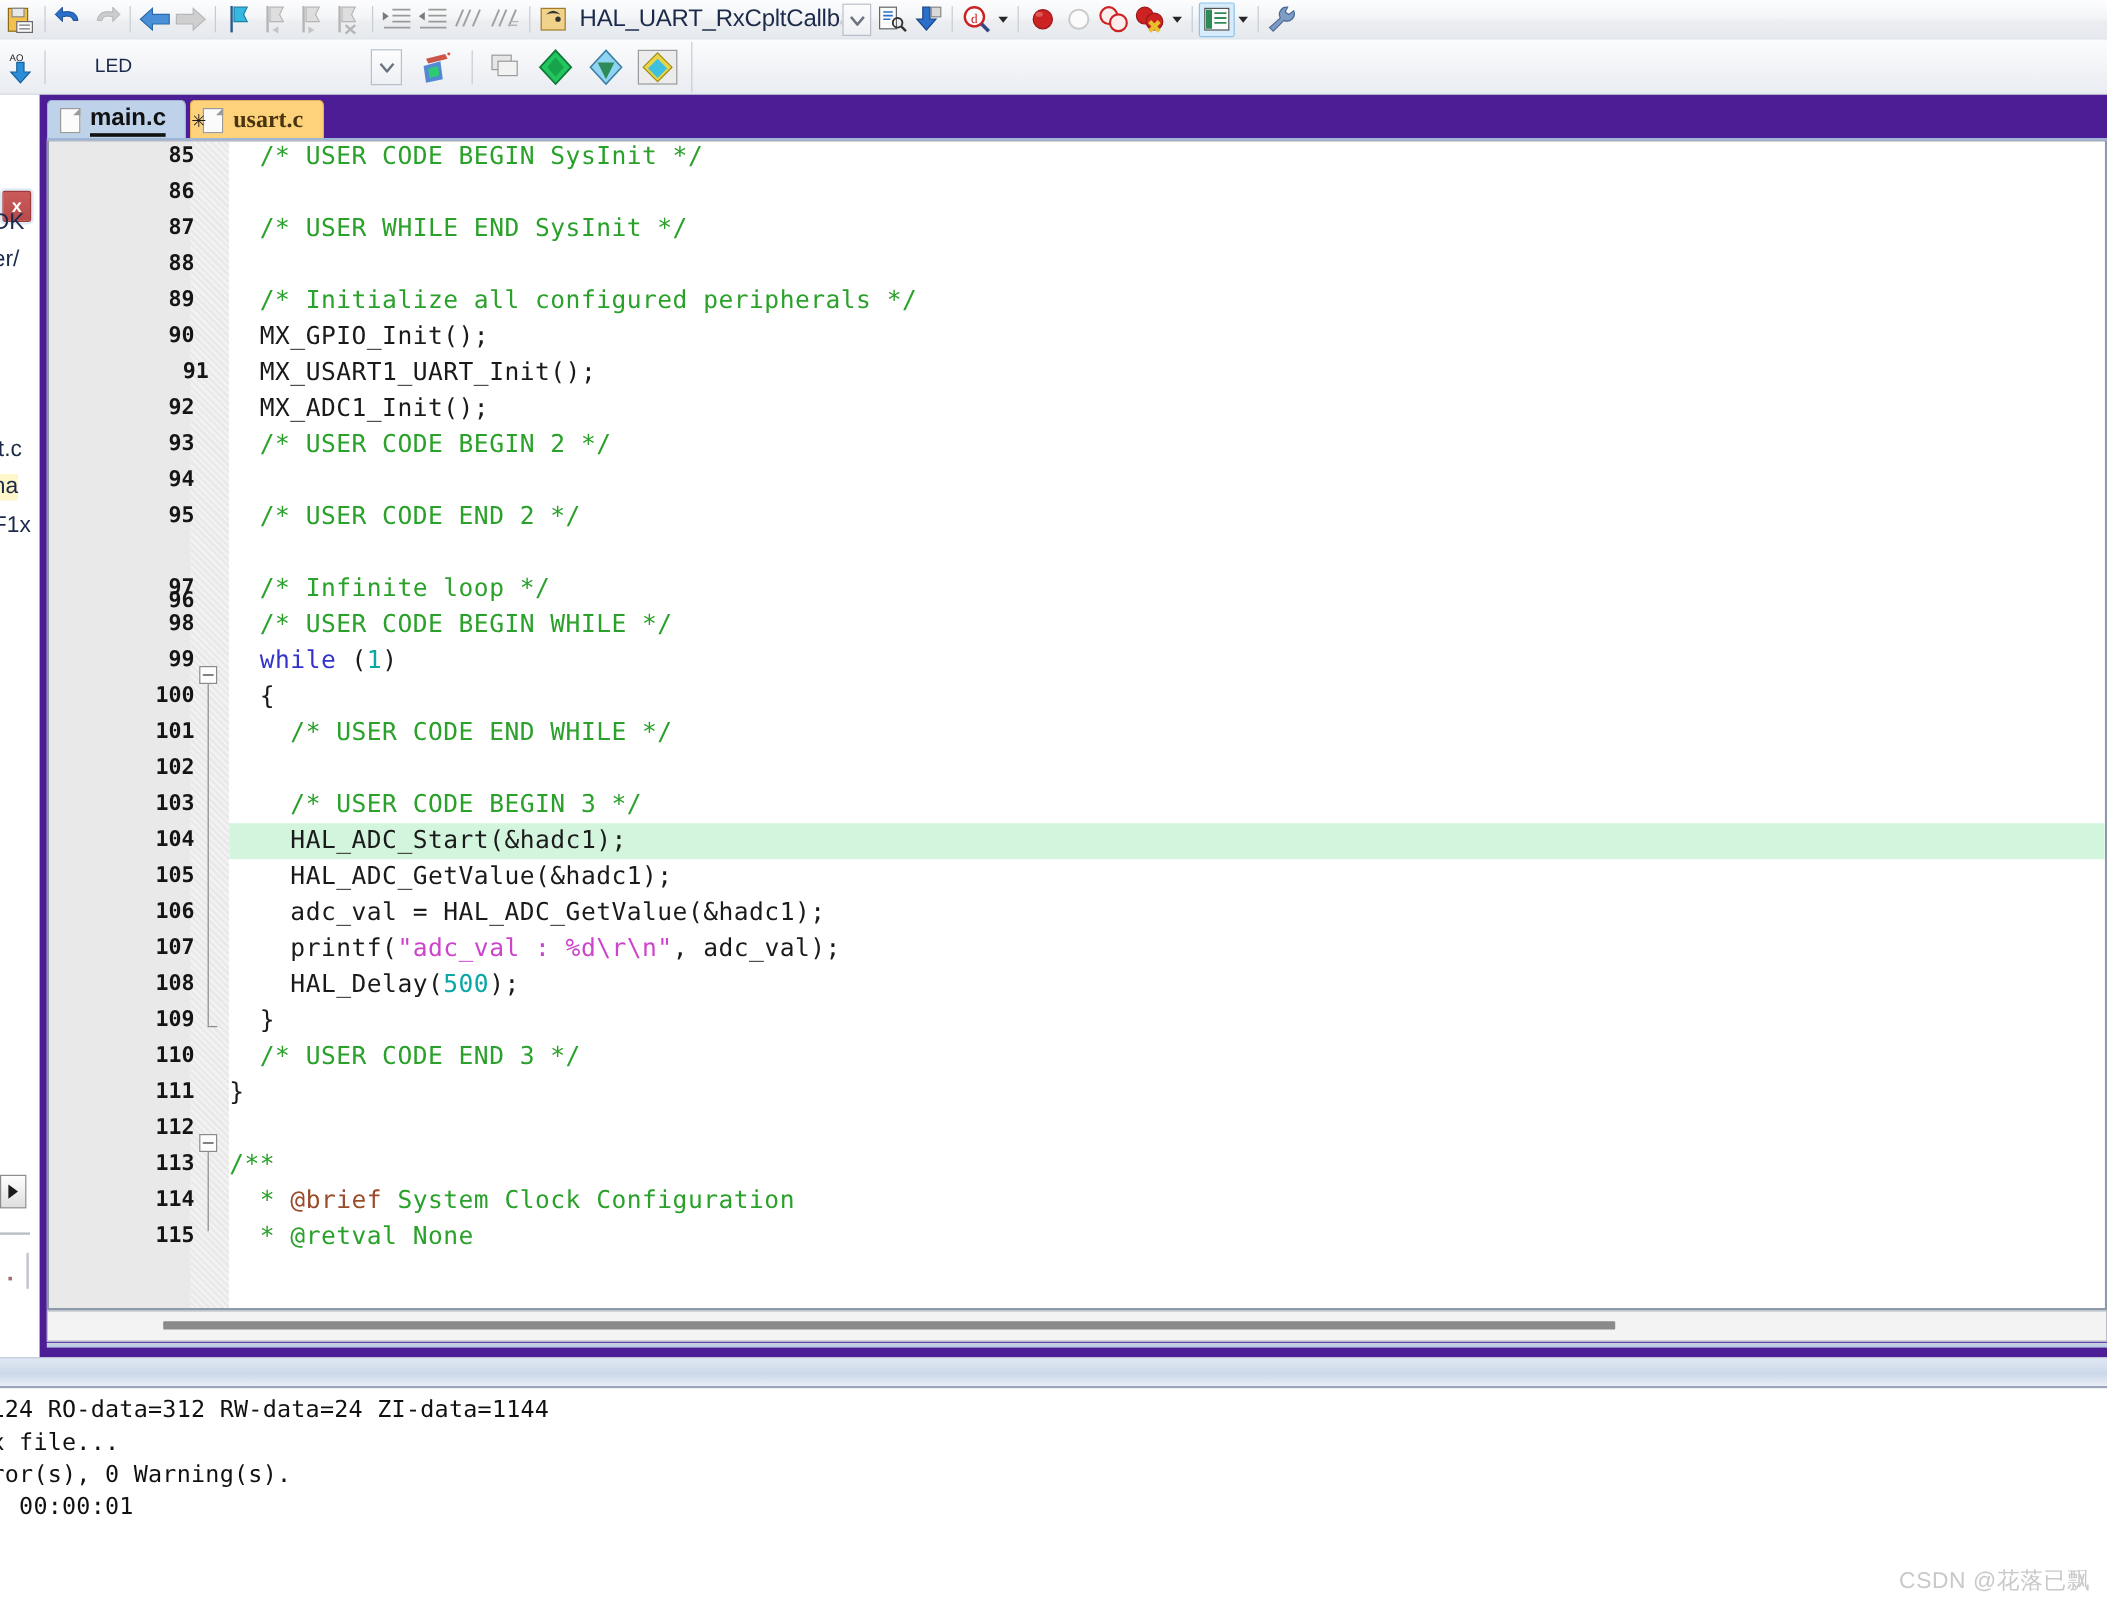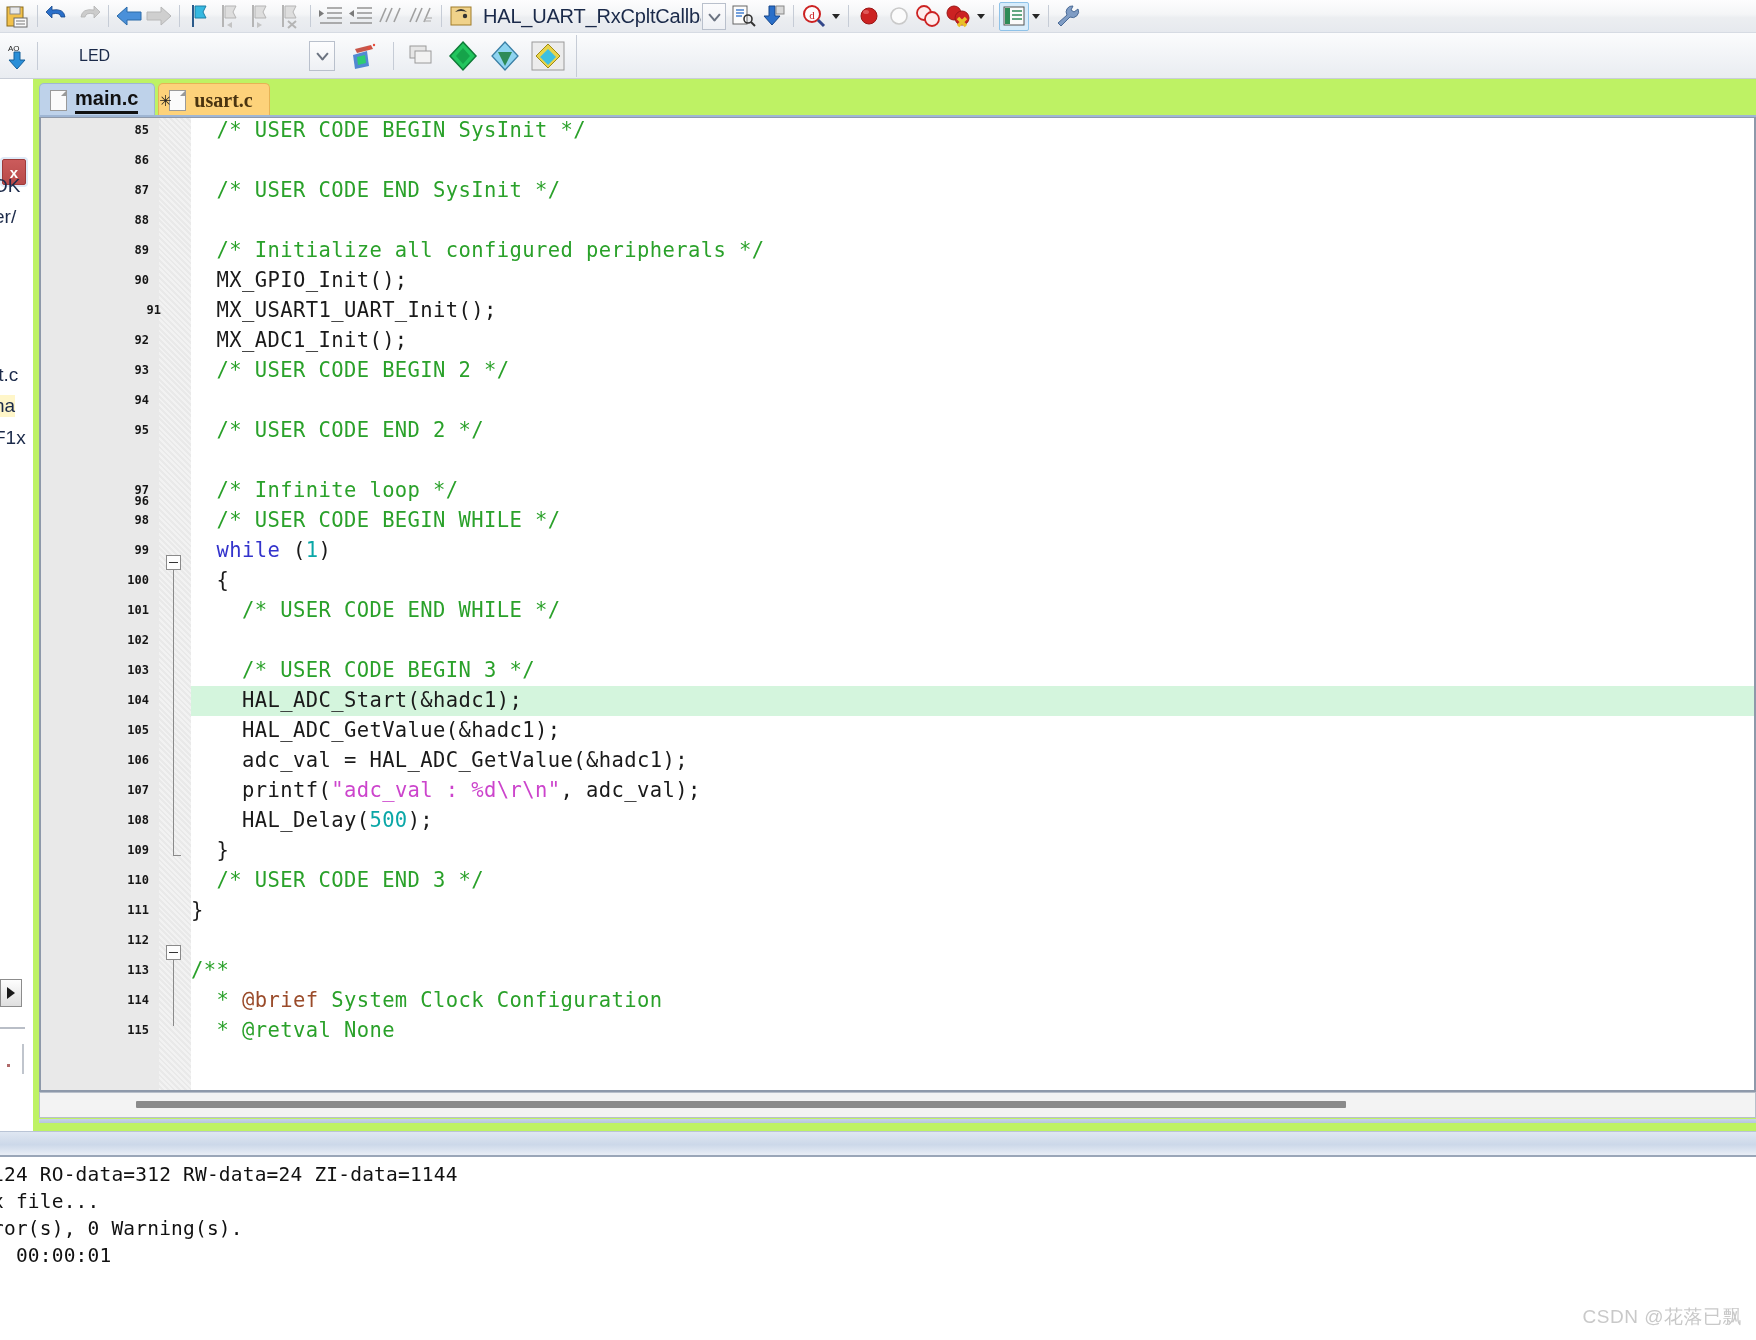--- a/index.html
+++ b/index.html
@@ -162,21 +162,21 @@
   }
   .strip-vline {
     position:absolute; left:22px; top:965px; width:2px; height:30px; background:#c0c5cd;
   }
 
   
   .editor-wrap {
     position: absolute;
     left: 33px; top: 79px;
     width: 1723px; height: 1052px;
-    background: #bef264;
+    background: #4c1d95;
   }
   .tabbar {
     position: absolute;
     left: 6px; top: 2px;
     width: 1717px; height: 36px;
     display: flex;
     align-items: flex-end;
   }
   .tabbar::after {
     content:"";
@@ -252,24 +252,24 @@
     width: 32px; height: 100%;
     background: repeating-linear-gradient(45deg,#f2f2f2 0 2px,#e9e9e9 2px 4px);
   }
   .codearea {
     position: absolute;
     left: 150px; top: 0; right: 0; bottom: 0;
     background: #ffffff;
   }
   .ln {
     position: absolute;
-    left: 3px; width: 105px;
+    left: 16px; width: 105px;
     text-align: right;
     font-family: "DejaVu Sans Mono", monospace;
-    font-size: 12px;
+    font-size: 18px;
     font-weight: bold;
     color: #151515;
     line-height: 30px;
   }
   .ltext {
     position: absolute;
     left: 150px;
     font-family: "DejaVu Sans Mono", monospace;
     font-size: 20.5px;
     line-height: 30px;
@@ -679,21 +679,21 @@
       <div class="foldend" style="top:737px;"></div>
       <div class="foldbox" style="top:827px;"></div>
       <div class="foldline" style="top:842px;height:66px;"></div>
 
       <div id="code-lines">
           <div class="ln" style="top: -3px;">85</div>
           <div class="ltext" style="top: -3px;"><span class="cmt">  /* USER CODE BEGIN SysInit */</span></div>
           <div class="ln" style="top: 27px;">86</div>
           <div class="ltext" style="top: 27px;"></div>
           <div class="ln" style="top: 57px;">87</div>
-          <div class="ltext" style="top: 57px;"><span class="cmt">  /* USER CODE END SysInit */</span></div>
+          <div class="ltext" style="top: 57px;"><span class="cmt">  /* USER WHILE END SysInit */</span></div>
           <div class="ln" style="top: 87px;">88</div>
           <div class="ltext" style="top: 87px;"></div>
           <div class="ln" style="top: 117px;">89</div>
           <div class="ltext" style="top: 117px;"><span class="cmt">  /* Initialize all configured peripherals */</span></div>
           <div class="ln" style="top: 147px;">90</div>
           <div class="ltext" style="top: 147px;"><span class="pln">  MX_GPIO_Init();</span></div>
           <div class="ln" style="top: 177px; margin-left: 12px;">91</div>
           <div class="ltext" style="top: 177px;"><span class="pln">  MX_USART1_UART_Init();</span></div>
           <div class="ln" style="top: 207px;">92</div>
           <div class="ltext" style="top: 207px;"><span class="pln">  MX_ADC1_Init();</span></div>

